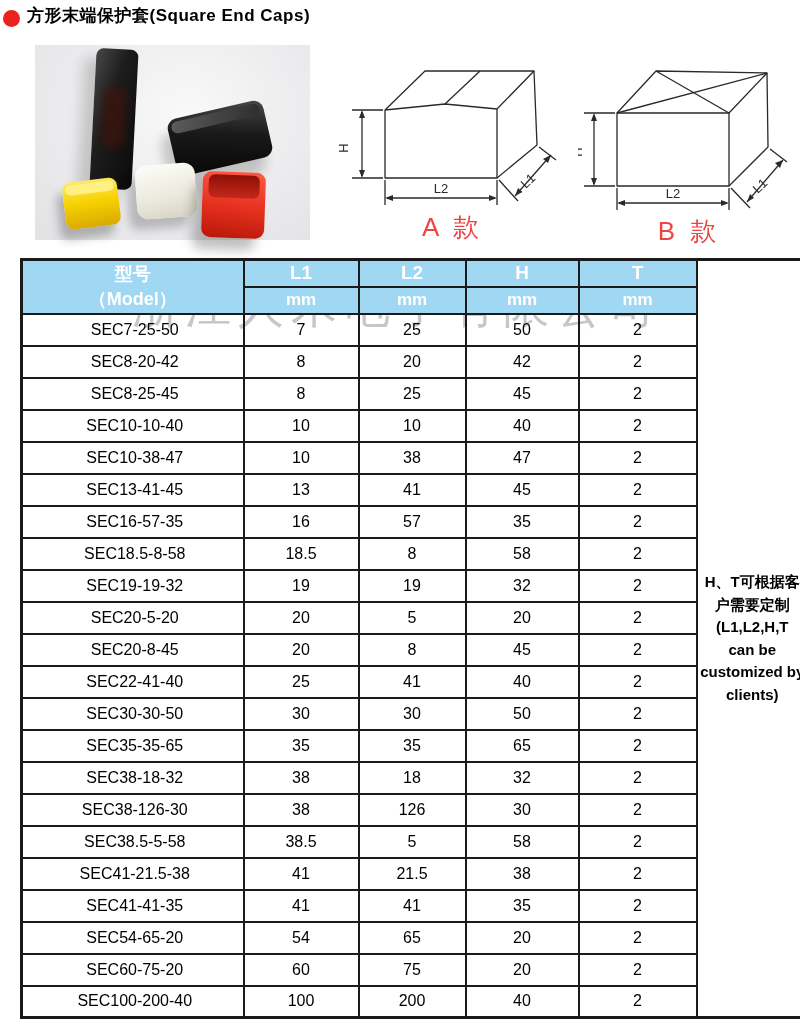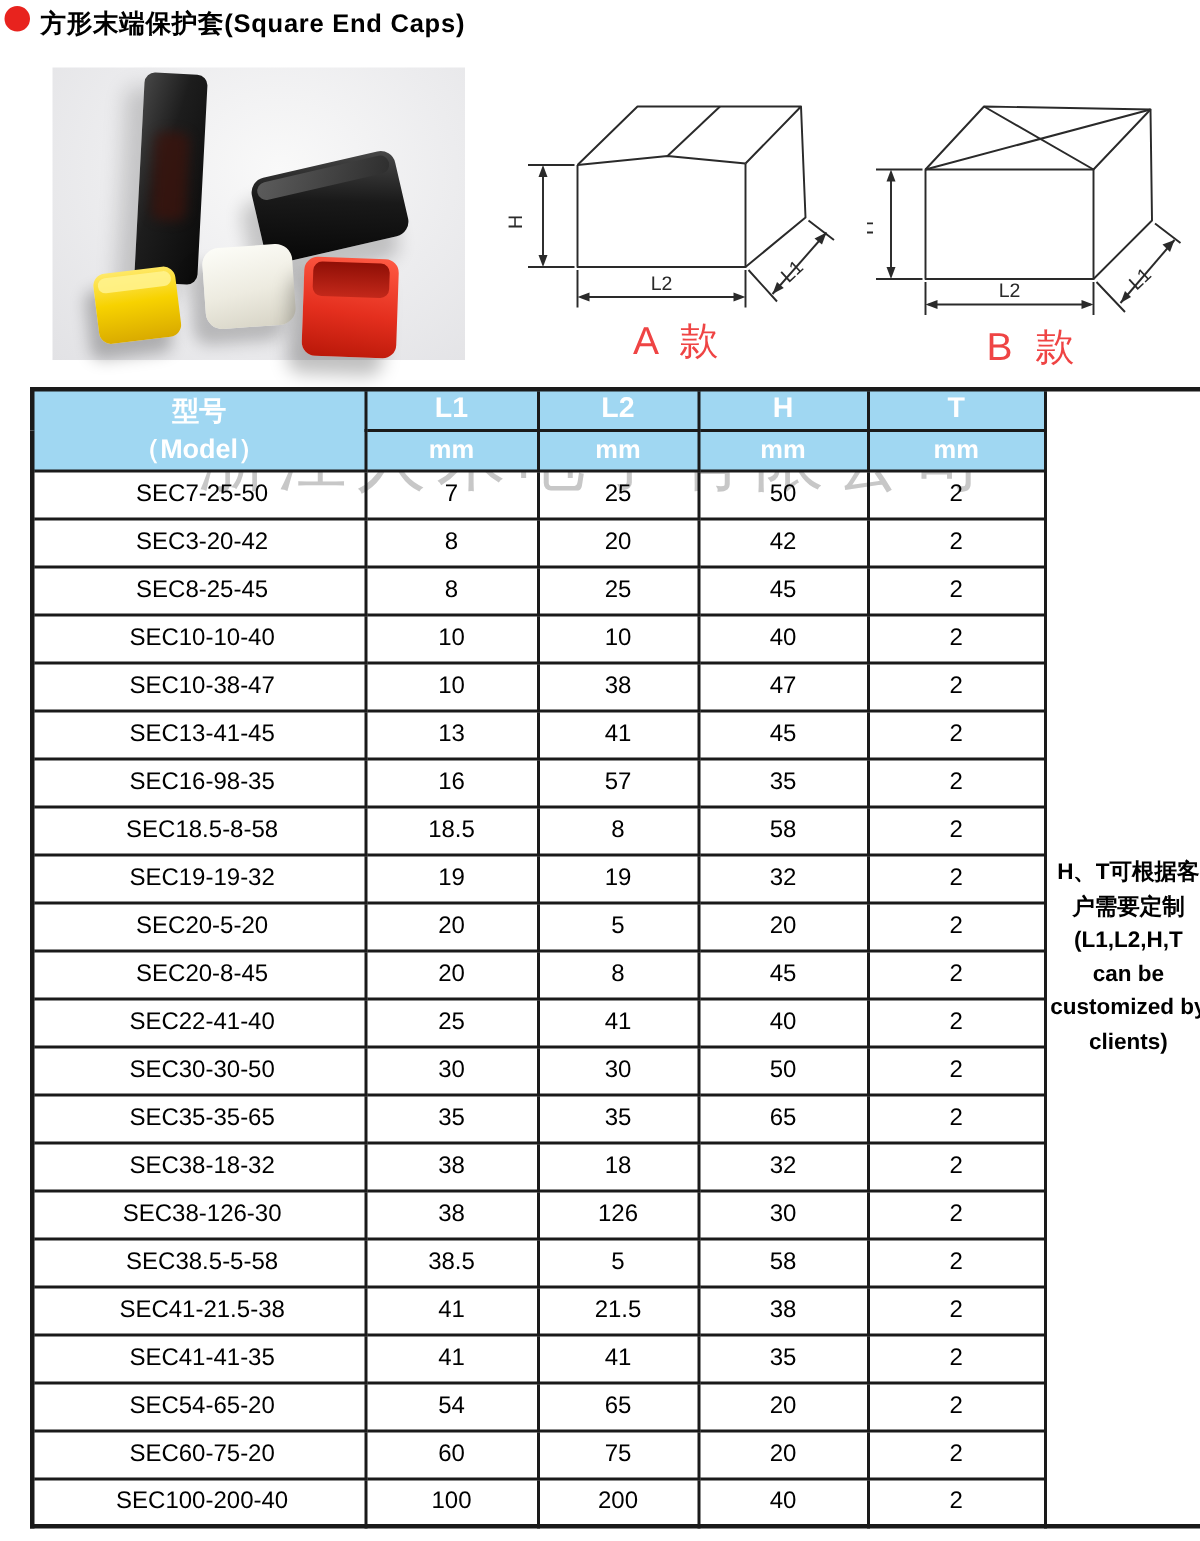--- a/index.html
+++ b/index.html
@@ -6,21 +6,21 @@
     --header-bg:#a0d7f2;
     --bullet:#e8231e;
     --line:#1a1a1a;
     --watermark:#c7c7c7;
   }
   *{box-sizing:border-box;}
   body{margin:0;background:#fff;font-family:"Liberation Sans",sans-serif;color:#000;}
   #page{position:relative;width:800px;height:1027px;background:#fff;overflow:hidden;}
 
   
-  .title-row{position:absolute;left:3px;top:4px;display:flex;align-items:flex-start;gap:7px;}
+  .title-row{position:absolute;left:3px;top:4px;display:flex;align-items:flex-end;gap:7px;}
   .bullet{width:17px;height:17px;border-radius:50%;background:var(--bullet);}
   .title-text{font-size:17px;font-weight:bold;letter-spacing:.5px;}
 
   
   .photo{position:absolute;left:35px;top:45px;width:275px;height:195px;
          background:radial-gradient(ellipse at 55% 35%, #f9f9f9 0%, #ececee 55%, #e2e2e5 100%);}
   .cap{position:absolute;}
   .cap-tall-black{left:58px;top:4px;width:42px;height:140px;border-radius:7px;
       background:linear-gradient(105deg,#474747 0%,#1d1d1d 40%,#0a0a0a 100%);
       transform:rotate(3deg);box-shadow:-12px 10px 14px rgba(0,0,0,.18);}
@@ -191,21 +191,21 @@
         </tr>
 
       <tr class="data-row">
             <td class="model">SEC7-25-50</td>
             <td class="num">7</td>
             <td class="num">25</td>
             <td class="num">50</td>
             <td class="num">2</td>
           </tr>
           <tr class="data-row">
-            <td class="model">SEC3-20-42</td>
+            <td class="model">SEC8-20-42</td>
             <td class="num">8</td>
             <td class="num">20</td>
             <td class="num">42</td>
             <td class="num">2</td>
           </tr>
           <tr class="data-row">
             <td class="model">SEC8-25-45</td>
             <td class="num">8</td>
             <td class="num">25</td>
             <td class="num">45</td>
@@ -226,21 +226,21 @@
             <td class="num">2</td>
           </tr>
           <tr class="data-row">
             <td class="model">SEC13-41-45</td>
             <td class="num">13</td>
             <td class="num">41</td>
             <td class="num">45</td>
             <td class="num">2</td>
           </tr>
           <tr class="data-row">
-            <td class="model">SEC16-98-35</td>
+            <td class="model">SEC16-57-35</td>
             <td class="num">16</td>
             <td class="num">57</td>
             <td class="num">35</td>
             <td class="num">2</td>
           </tr>
           <tr class="data-row">
             <td class="model">SEC18.5-8-58</td>
             <td class="num">18.5</td>
             <td class="num">8</td>
             <td class="num">58</td>

